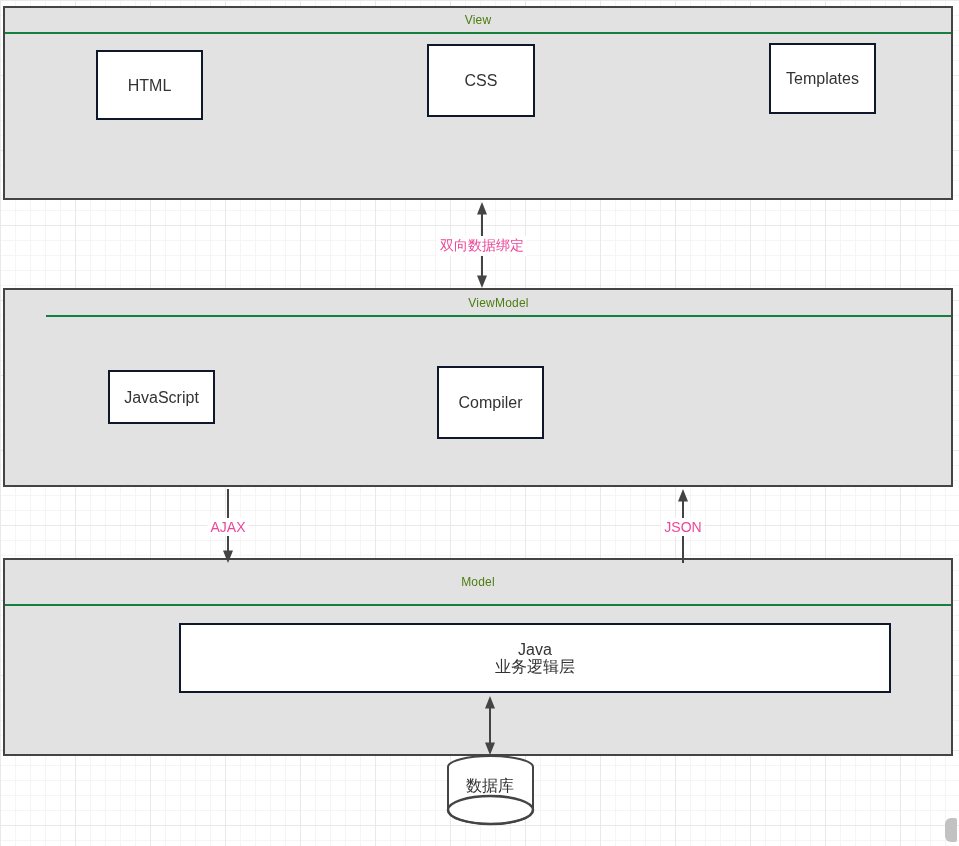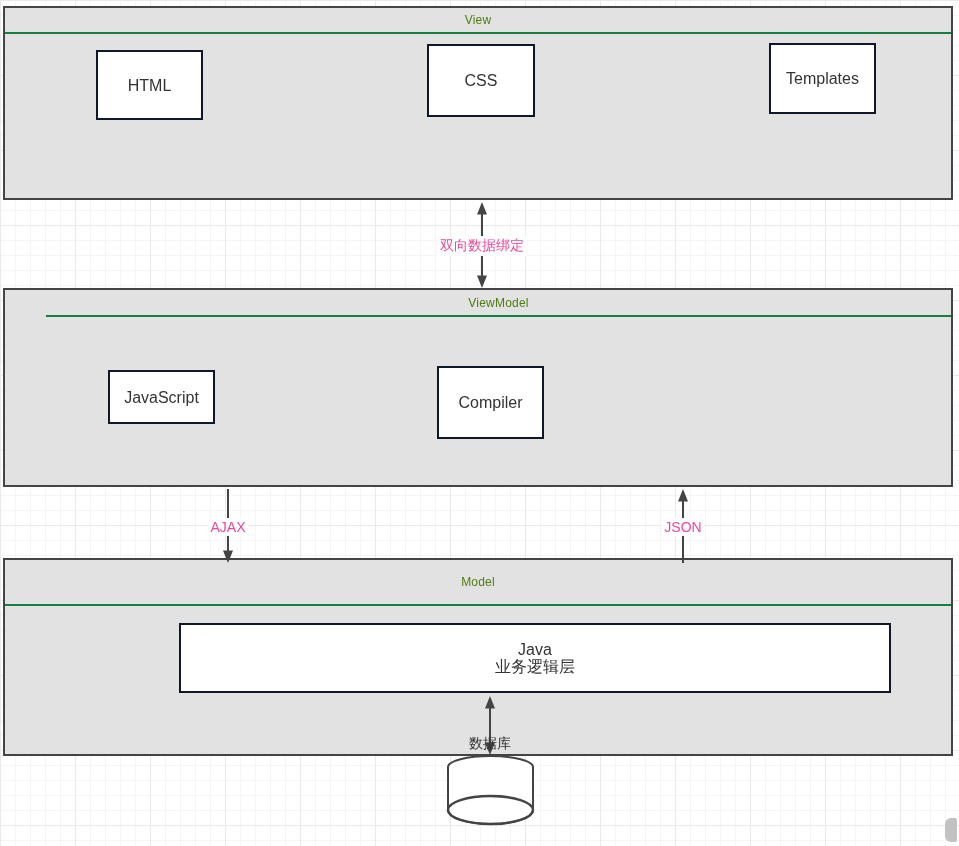--- a/index.html
+++ b/index.html
@@ -65,23 +65,23 @@
     background:#ffffff;
     font-size:14px;color:#ec4899;
     padding:1px 3px;
     white-space:nowrap;
     z-index:3;
   }
   .binding-label{left:482px;top:246px;}
   .ajax-label{left:228px;top:527px;}
   .json-label{left:683px;top:527px;}
   .db-label{
-    position:absolute;left:490px;top:744px;
+    position:absolute;left:490px;top:786px;
     transform:translate(-50%,-50%);
-    font-size:14px;color:#333;white-space:nowrap;z-index:3;
+    font-size:16px;color:#333;white-space:nowrap;z-index:3;
   }
   .scrollbar-thumb{
     position:absolute;
     right:2px;top:818px;
     width:12px;height:24px;
     background:#c2c2c2;
     border-radius:6px 2px 2px 6px;
     z-index:5;
   }
 </style>

